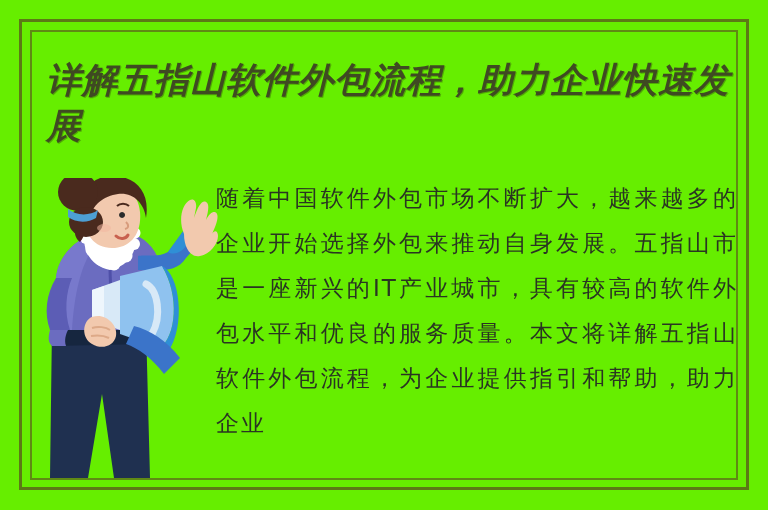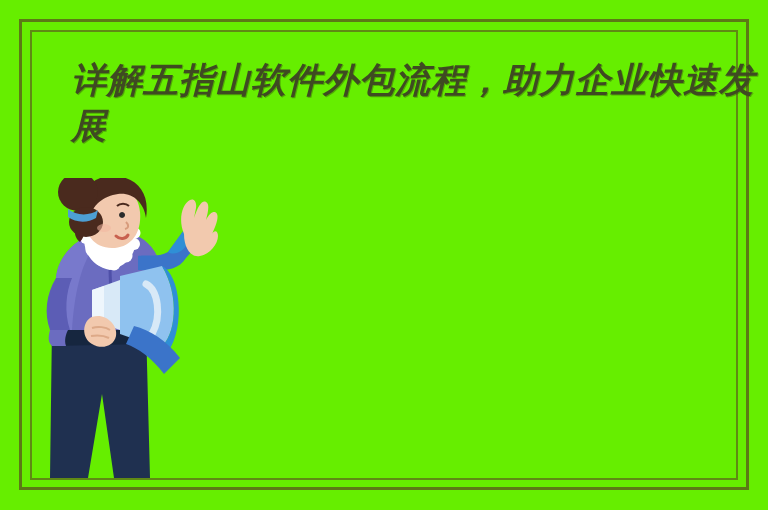--- a/index.html
+++ b/index.html
@@ -52,21 +52,20 @@
     width: 690px;
     font-family: "DejaVu Serif", serif;
     font-style: italic;
     font-weight: 700;
     font-size: 35px;
     line-height: 46px;
     letter-spacing: 1px;
     color: #3f4a22;
     text-shadow: 1px 1px 0 rgba(40,50,10,0.35);
     white-space: normal;
-    margin-left: 25px;
   }
 
   
   .body-text {
     position: absolute;
     left: 216px;
     top: 176px;
     width: 522px;
     font-family: "DejaVu Sans", sans-serif;
     font-size: 23px;
@@ -172,14 +171,15 @@
         <path d="M58 150 C64 148, 72 149, 76 152" stroke="#dda988" stroke-width="2" fill="none"></path>
         <path d="M57 158 C63 157, 71 158, 75 160" stroke="#dda988" stroke-width="2" fill="none"></path>
       </g>
 
       <path d="M22 100 C12 116, 10 136, 16 152 L36 152 C30 134, 32 114, 38 100 Z" fill="#5c5db5"></path>
       <path d="M16 152 C14 160, 14 164, 18 168 L32 168 C30 162, 32 156, 34 152 Z" fill="#6b6cc0"></path>
 
     </svg>
   </div>
 
+  <div class="body-text">随着中国软件外包市场不断扩大，越来越多的企业开始选择外包来推动自身发展。五指山市是一座新兴的IT产业城市，具有较高的软件外包水平和优良的服务质量。本文将详解五指山软件外包流程，为企业提供指引和帮助，助力企业</div>
 
 </div>
 
 </body></html>

